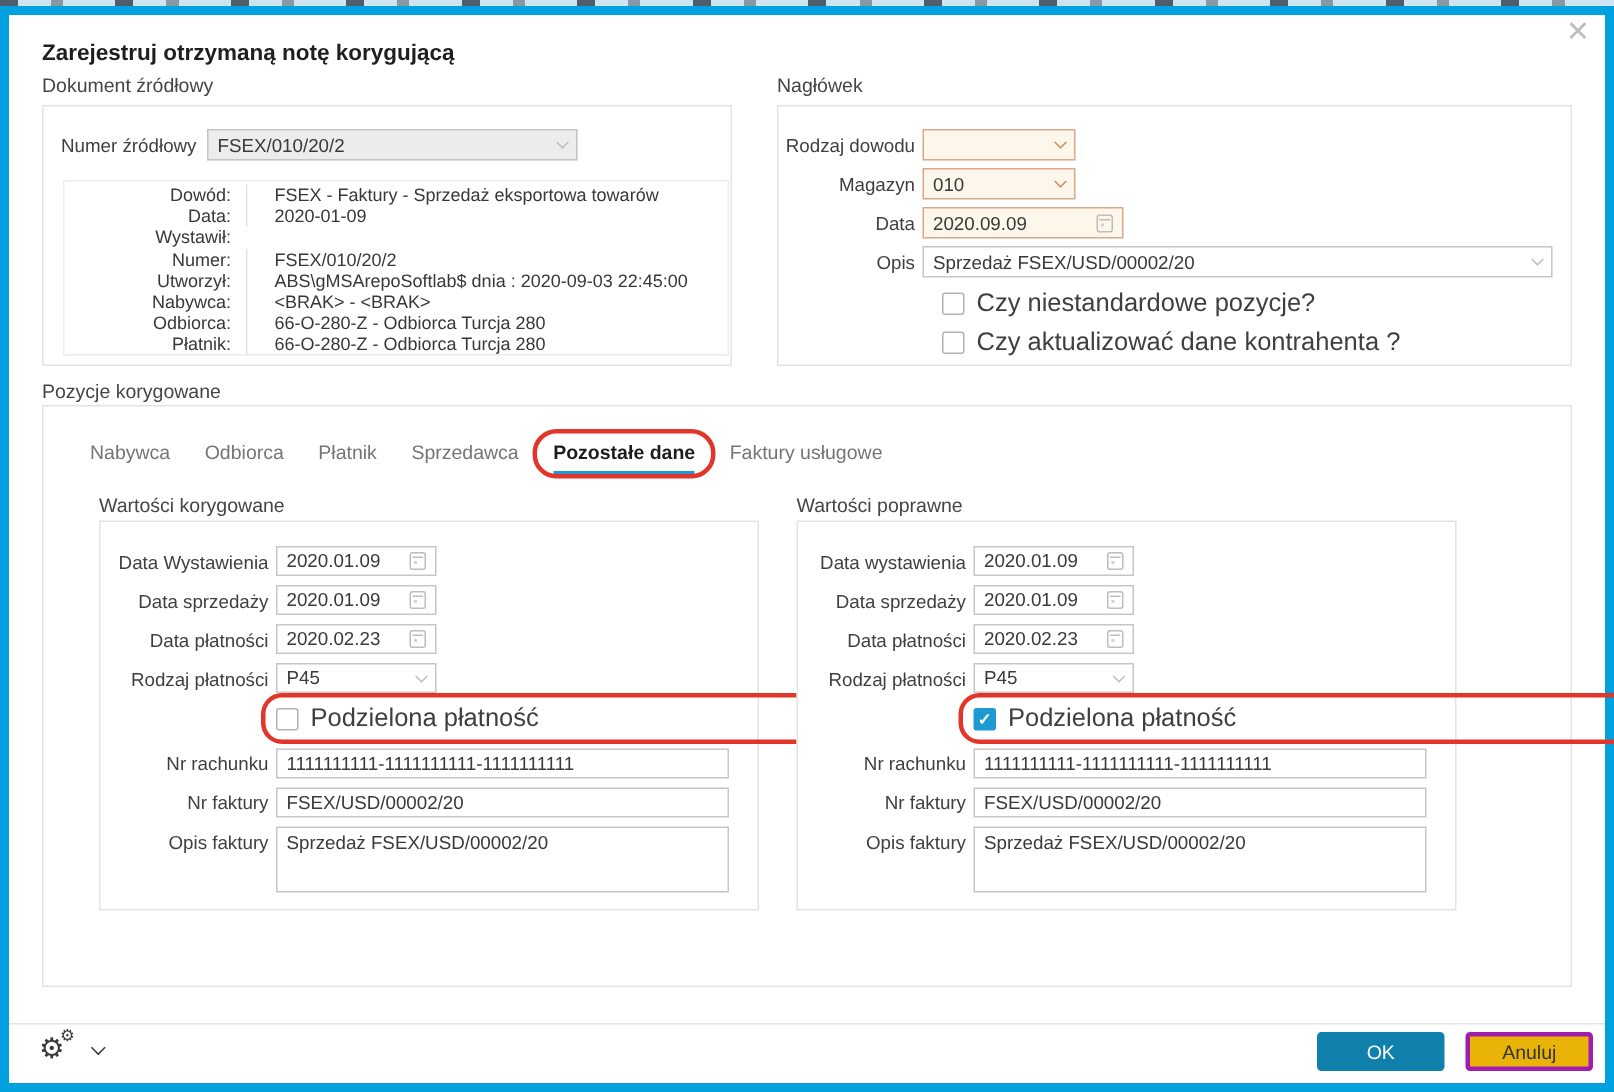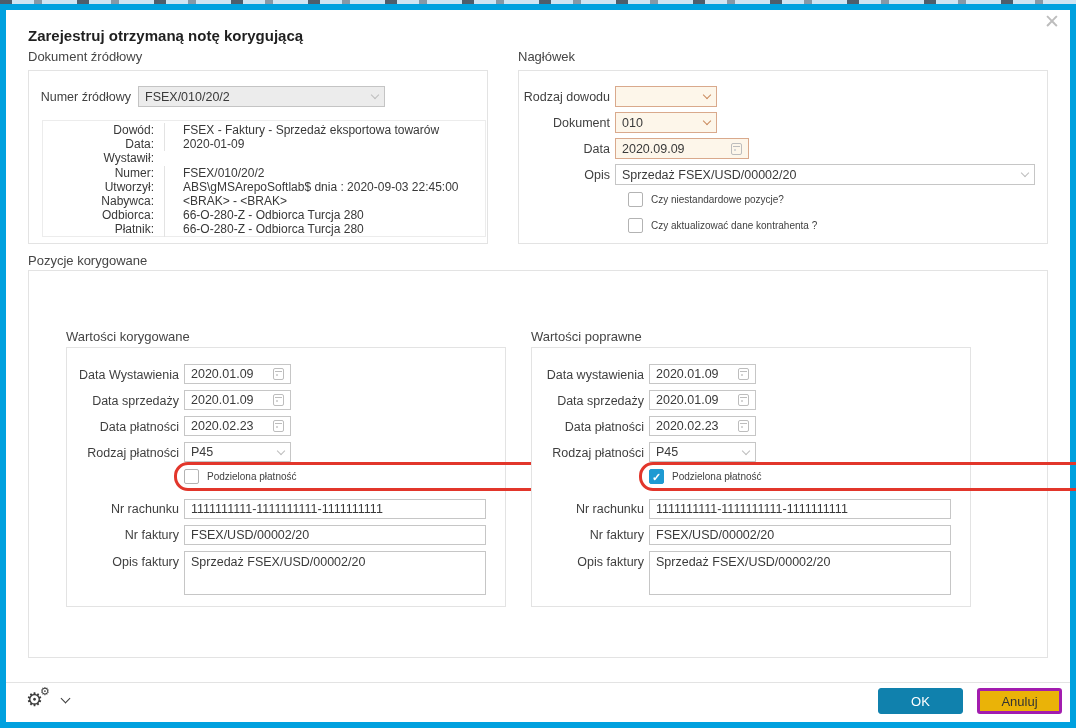--- a/index.html
+++ b/index.html
@@ -30,21 +30,21 @@
   .cal::after { content:""; position:absolute; left:2px; top:5px; width:2px; height:2px; background:#d4d4d4; }
   input.fld { border:1px solid #c6c6c6; background:#fff; font-family:"Liberation Sans",sans-serif; font-size:12.5px; color:#3a3a3a; padding:0 6px; height:20px; outline:none; }
   textarea.fld { border:1px solid #c6c6c6; background:#fff; font-family:"Liberation Sans",sans-serif; font-size:12.5px; color:#3a3a3a; padding:3px 6px; resize:none; outline:none; }
   .details-box { border:1px solid #ececec; font-size:12px; color:#383838; padding-top:2px; }
   .drow { display:flex; line-height:14.2px; }
   .drow .dl { width:121px; text-align:right; padding-right:10px; flex:none; }
   .drow .dv { flex:1; border-left:1px solid #e3e3e3; padding-left:18px; white-space:nowrap; }
   .cb { width:15px; height:15px; border:1px solid #b3b3b3; border-radius:2px; background:#fff; flex:none; cursor:pointer; }
   .cb.checked { background:var(--accent-blue,#1e9ad2); border-color:var(--accent-blue,#1e9ad2); }
   .cb.checked::after { content:"✓"; display:block; color:#fff; font-size:11px; font-weight:bold; text-align:center; line-height:14px; }
-  .cb-label { font-size:10px; color:#3f3f3f; margin-left:8px; white-space:nowrap; }
+  .cb-label { font-size:17px; color:#3f3f3f; margin-left:8px; white-space:nowrap; }
   .cb-row { display:flex; align-items:center; }
   .tabs { display:flex; gap:19px; align-items:flex-start; }
   .tab { font-size:13px; color:#757575; position:relative; padding:2px 2px 6px 2px; cursor:pointer; white-space:nowrap; }
   .tab.active { color:#1d1d1d; font-weight:bold; }
   .tab.active .underline { position:absolute; left:2px; right:2px; bottom:-2px; height:3px; background:var(--accent-blue,#1e9ad2); }
   .annot { position:absolute; border:3px solid var(--annotation-red,#e2362b); border-radius:16px; pointer-events:none; }
   .tab .annot { inset:-6px -12px -4px -12px; }
   .split-wrap { display:flex; align-items:center; position:relative; }
   .split-wrap .annot { inset:-7px -15px -7px -10px; border-radius:14px; }
   .btn { display:flex; align-items:center; justify-content:center; font-size:13px; border-radius:3px; cursor:pointer; }
@@ -109,21 +109,21 @@
 
   <div class="abs sec-label" style="left:518px;top:49px;">Nagłówek</div>
   <div class="abs gbox" style="left:518px;top:70px;width:530px;height:174px;"></div>
 
   <div class="abs lbl" style="left:500px;top:90px;width:110px;">Rodzaj dowodu</div>
   <div class="abs combo required" style="left:615px;top:86px;width:102px;">
     <span class="val"></span>
     <span class="chev orange"></span>
   </div>
 
-  <div class="abs lbl" style="left:500px;top:116px;width:110px;">Dokument</div>
+  <div class="abs lbl" style="left:500px;top:116px;width:110px;">Magazyn</div>
   <div class="abs combo required" style="left:615px;top:112px;width:102px;">
     <span class="val">010</span>
     <span class="chev orange"></span>
   </div>
 
   <div class="abs lbl" style="left:500px;top:142px;width:110px;">Data</div>
   <div class="abs datefield required" style="left:615px;top:138px;width:134px;">
     <span>2020.09.09</span>
     <span class="cal"></span>
   </div>
@@ -139,20 +139,32 @@
     <span class="cb-label">Czy niestandardowe pozycje?</span>
   </div>
   <div class="abs cb-row" style="left:628px;top:218px;">
     <span class="cb"></span>
     <span class="cb-label">Czy aktualizować dane kontrahenta ?</span>
   </div>
 
   <div class="abs sec-label" style="left:28px;top:253px;">Pozycje korygowane</div>
   <div class="abs gbox" style="left:28px;top:270px;width:1020px;height:388px;"></div>
 
+  <div class="abs tabs" style="left:58px;top:292px;">
+    <div class="tab"><span>Nabywca</span></div>
+    <div class="tab"><span>Odbiorca</span></div>
+    <div class="tab"><span>Płatnik</span></div>
+    <div class="tab"><span>Sprzedawca</span></div>
+    <div class="tab active">
+      <span>Pozostałe dane</span>
+      <span class="underline"></span>
+      <span class="annot"></span>
+    </div>
+    <div class="tab"><span>Faktury usługowe</span></div>
+  </div>
 
   <div class="abs sec-label" style="left:66px;top:329px;">Wartości korygowane</div>
   <div class="abs gbox" style="left:66px;top:347px;width:440px;height:260px;">
     <div class="abs lbl" style="left:0;top:20px;width:112px;">Data Wystawienia</div>
     <div class="abs datefield" style="left:117px;top:16px;width:107px;height:20px;">
       <span>2020.01.09</span>
         <span class="cal"></span>
     </div>
     <div class="abs lbl" style="left:0;top:46px;width:112px;">Data sprzedaży</div>
     <div class="abs datefield" style="left:117px;top:42px;width:107px;height:20px;">

